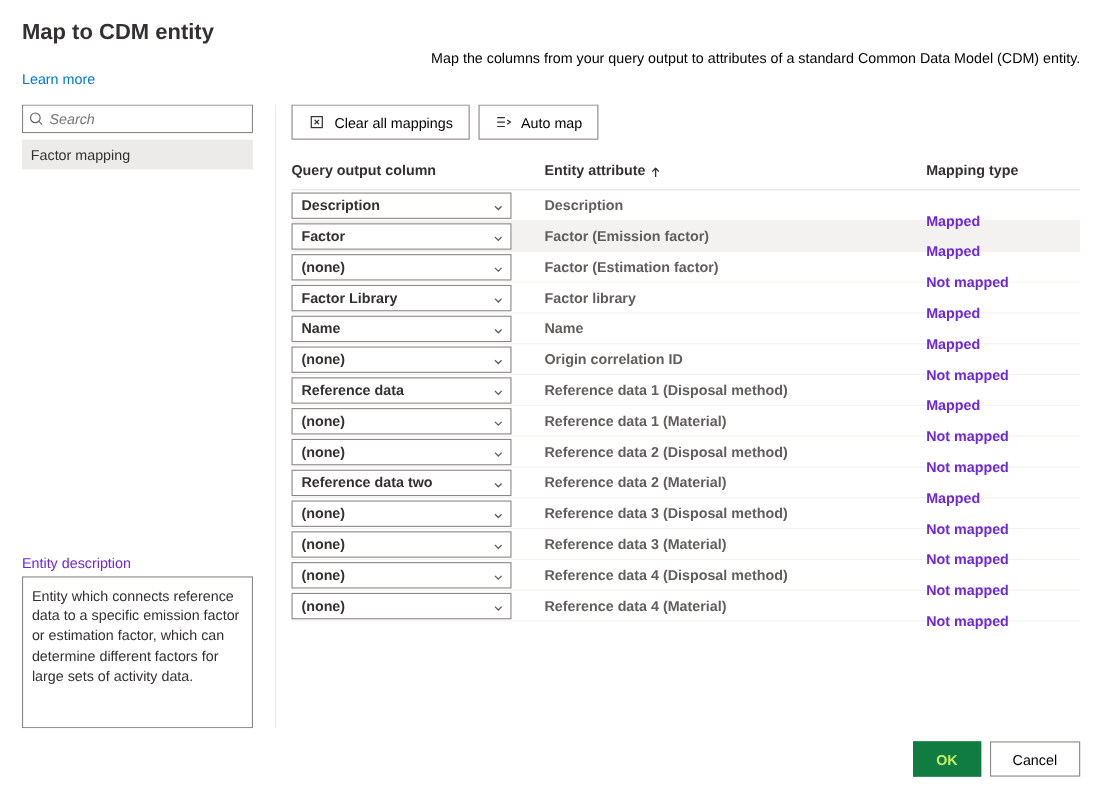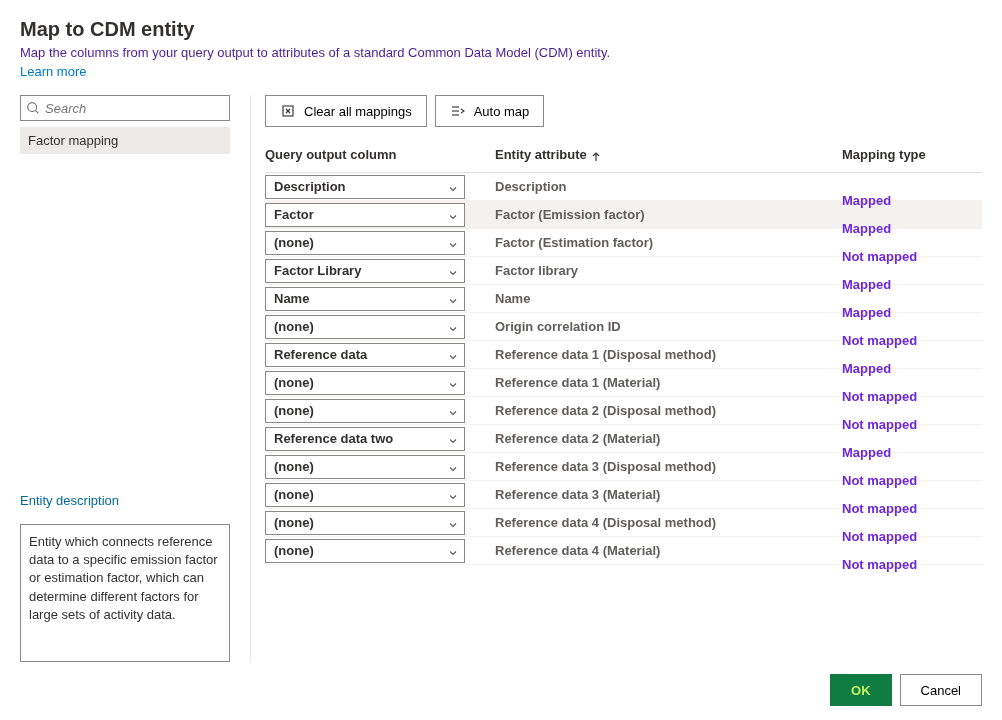--- a/index.html
+++ b/index.html
@@ -8,21 +8,21 @@
       font-size: 13px;
       color: #323130;
       background: #fff;
       width: 1002px;
       height: 720px;
       padding: 18px 20px 14px 20px;
       display: flex;
       flex-direction: column;
     }
     h1 { font-size: 20px; font-weight: 600; margin-bottom: 4px; }
-    .subtitle { font-size: 13px; color: #4c1d95; margin-bottom: 4px; }
+    .subtitle { font-size: 13px; color: #000000; margin-bottom: 4px; text-align: right; }
     .learn-more { color: #0078d4; font-size: 13px; cursor: pointer; }
     .main-area {
       display: flex;
       margin-top: 16px;
       flex: 1;
       overflow: hidden;
     }
     .left-panel {
       width: 210px;
       display: flex;
@@ -52,21 +52,21 @@
       color: #605e5c;
     }
     .entity-list { flex: 0 0 auto; }
     .entity-item {
       background: #edebe9;
       padding: 6px 8px;
       font-size: 13px;
       cursor: pointer;
     }
     .spacer { flex: 1; }
-    .desc-label { font-size: 13px; color: #0369a1; margin-bottom: 16px; }
+    .desc-label { font-size: 13px; color: #6d28d9; margin-bottom: 5px; }
     .desc-box {
       border: 1px solid #8a8886;
       padding: 8px;
       font-size: 13px;
       line-height: 1.4;
       height: 138px;
     }
     .vsep { width: 1px; background: #edebe9; margin-right: 14px; }
     .right-panel { flex: 1; display: flex; flex-direction: column; min-width: 0;}
     .toolbar { display: flex; gap: 8px; margin-bottom: 20px; }

